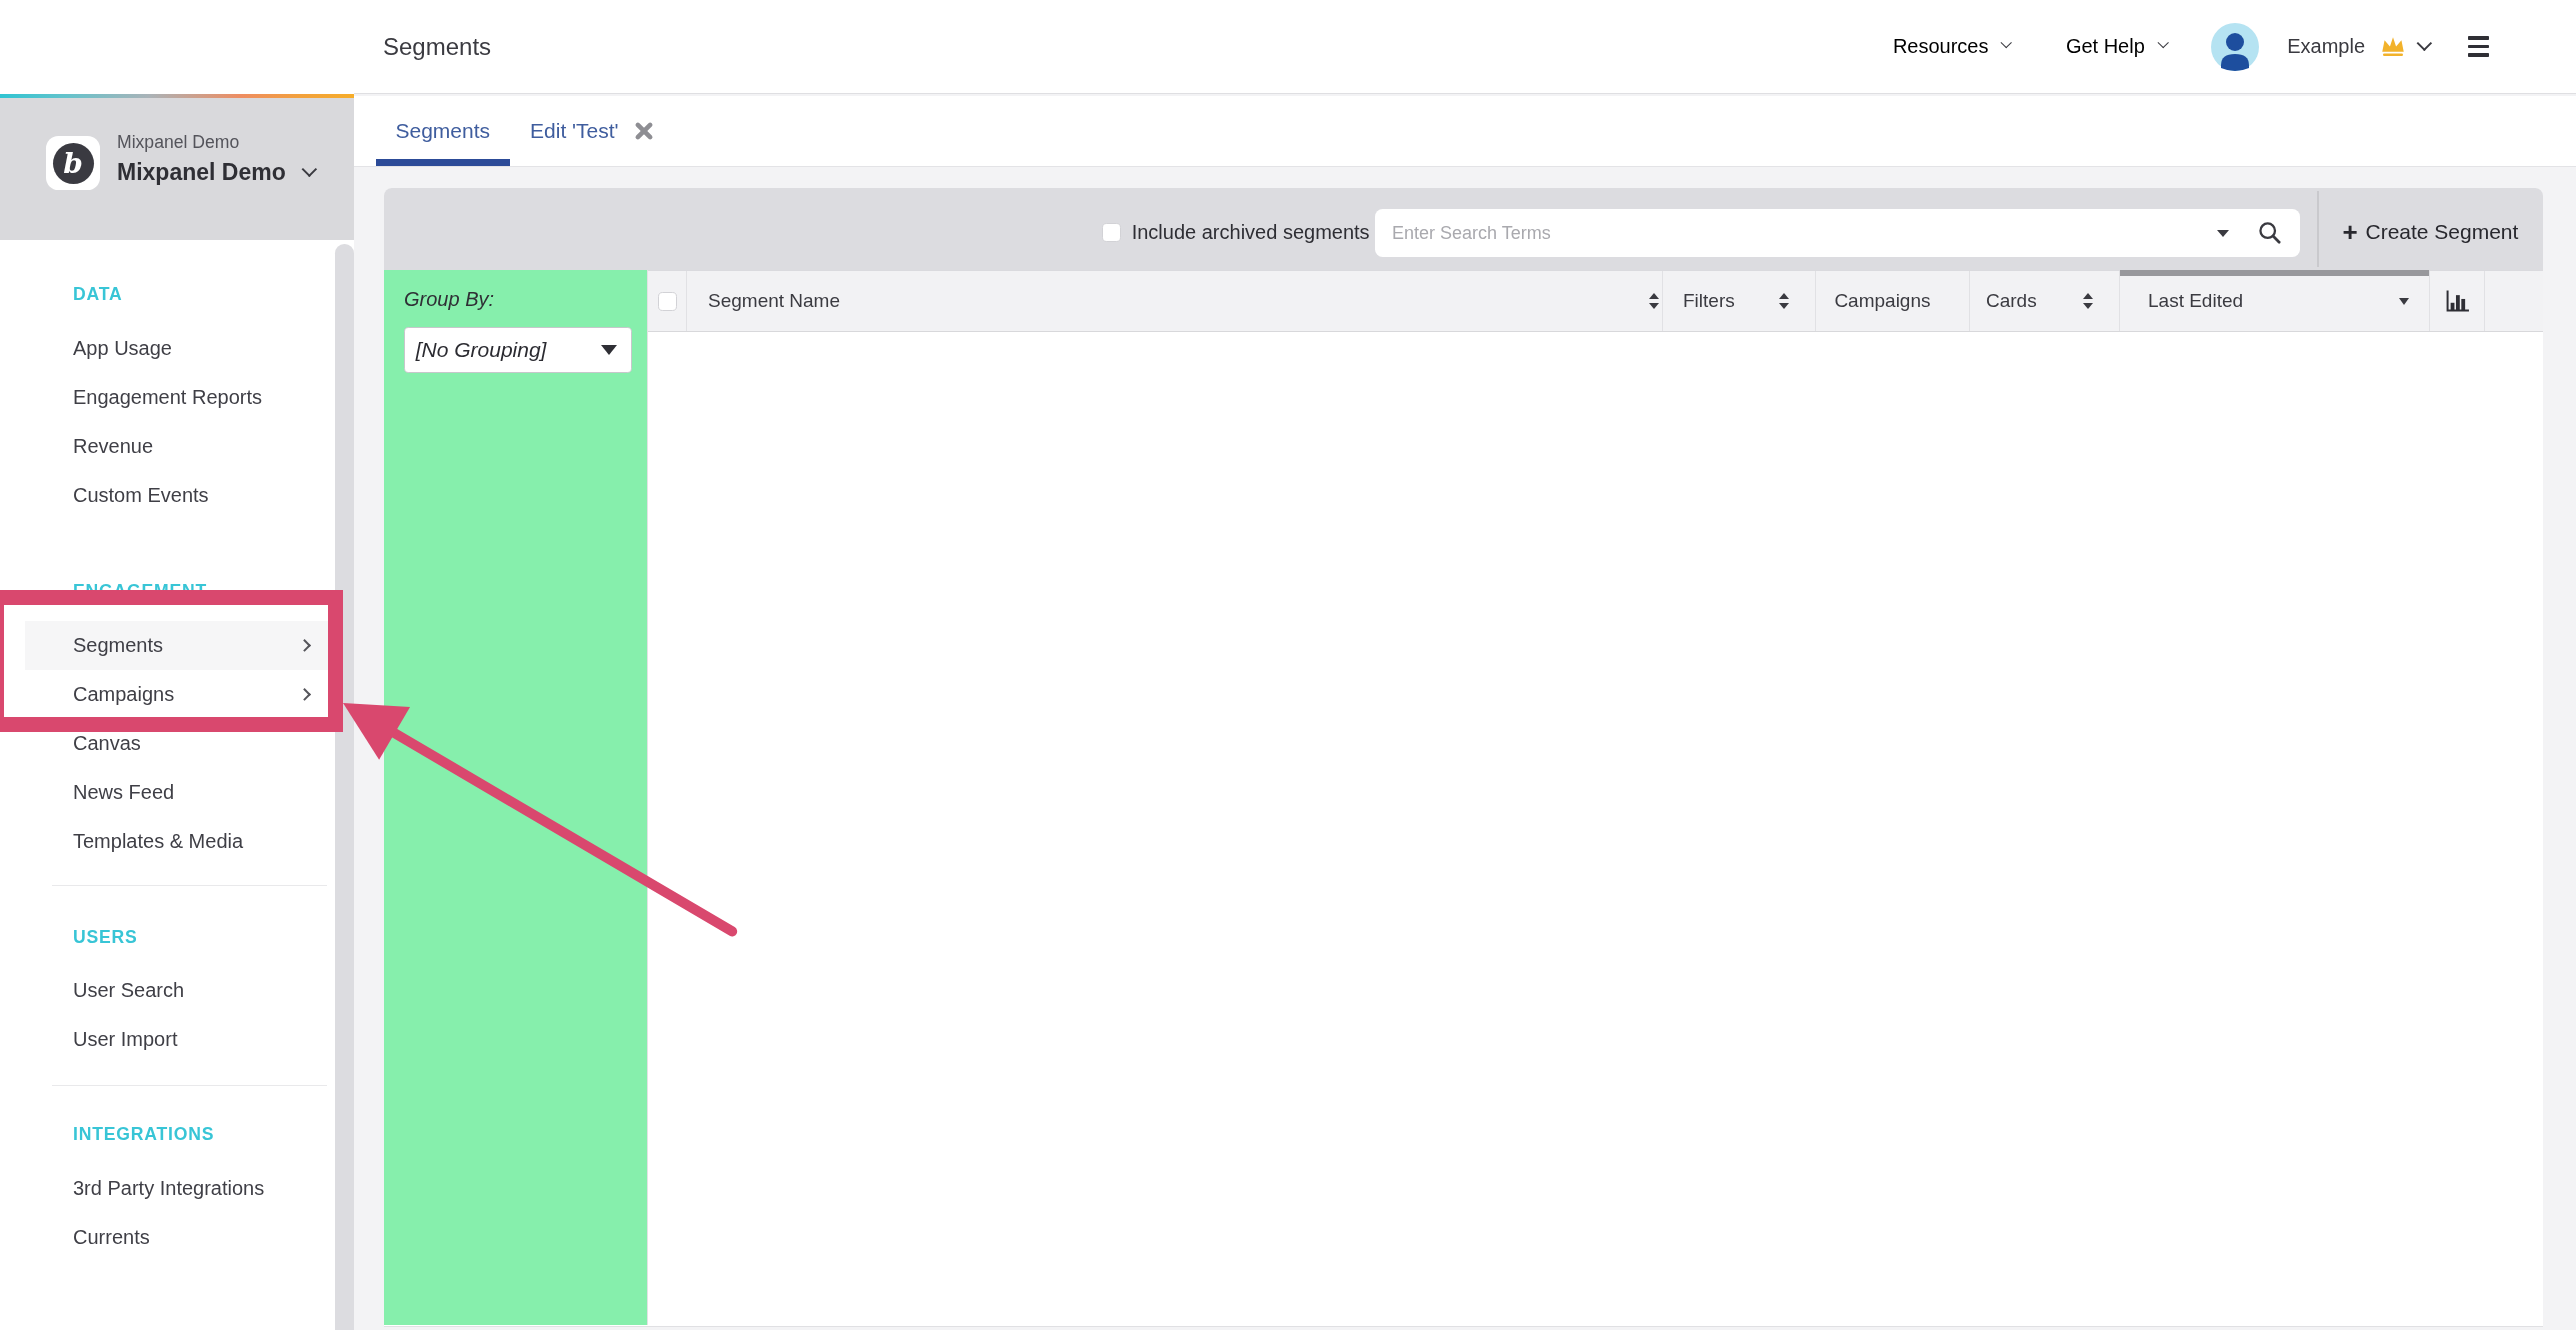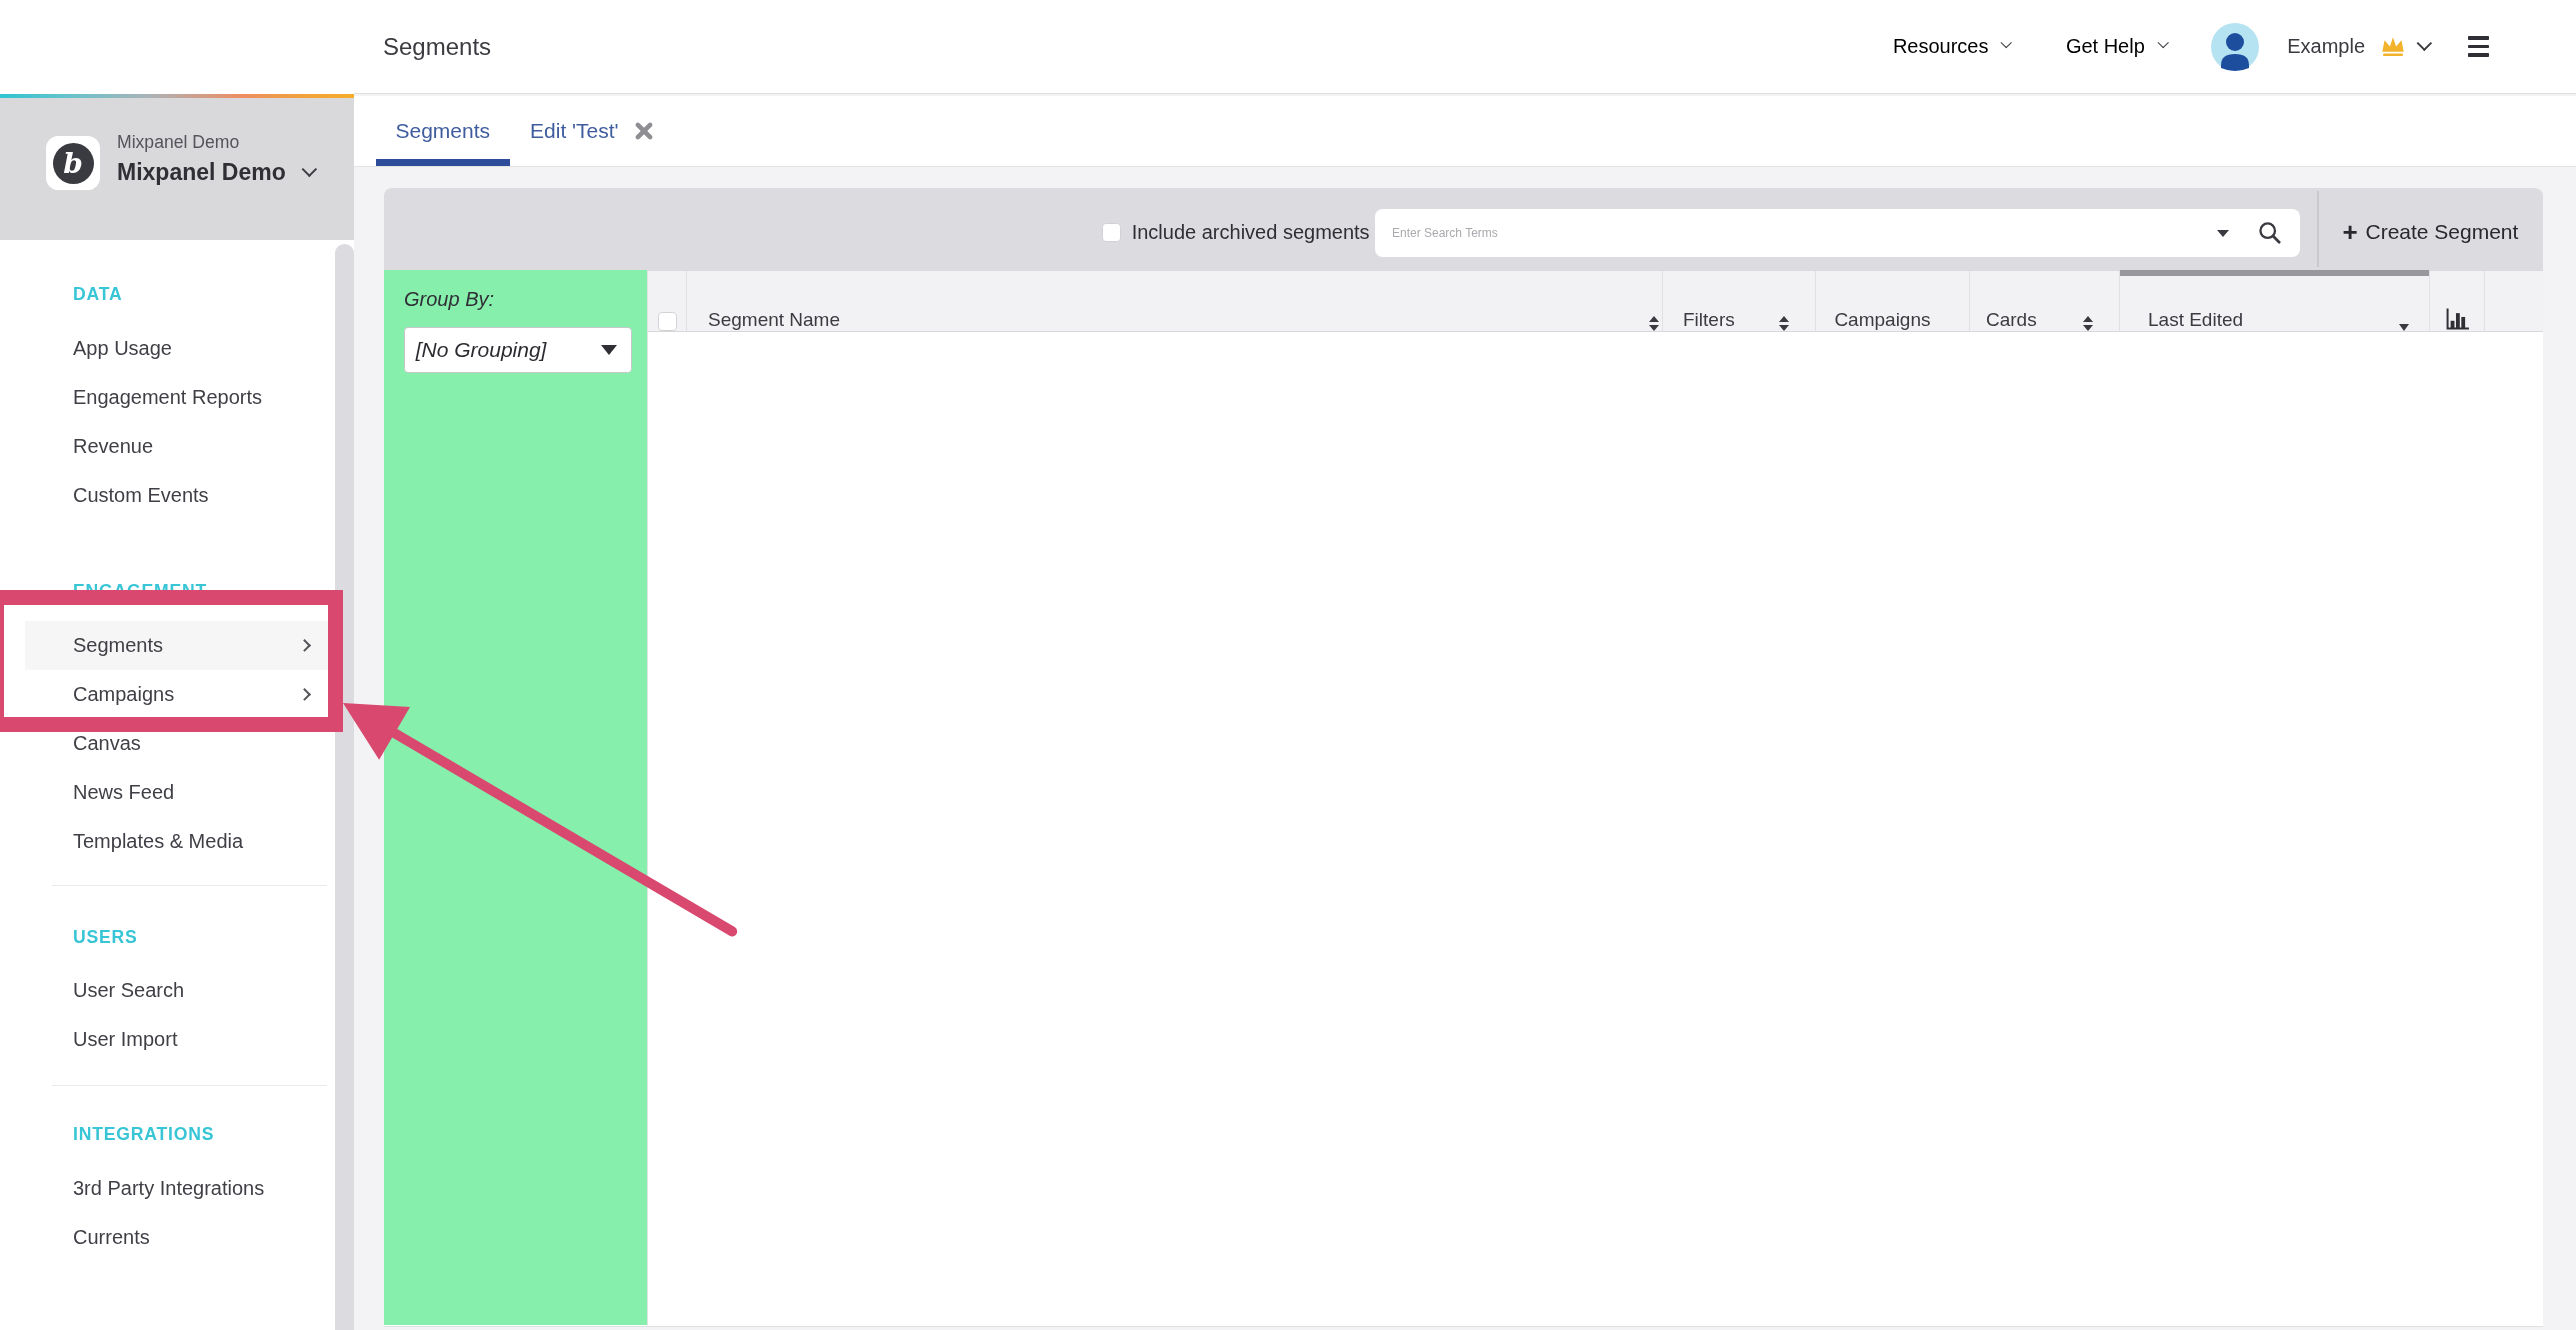--- a/index.html
+++ b/index.html
@@ -79,21 +79,21 @@
 
   .panel { position: absolute; left: 30px; top: 188px; width: 2159px; height: 1139px; background: #ffffff;
     border-radius: 7.7px 7.7px 0 0; border-bottom: 1.5px solid #e0e0e3; }
   .filterbar { position: relative; height: 82px; background: #dcdce0; border-radius: 7.7px 7.7px 0 0; }
   .archived { position: absolute; left: 718px; top: 0; height: 82px; display: flex; align-items: center;
     gap: 10.7px; padding-top: 7.7px; }
   .checkbox { width: 19px; height: 19px; background: #ffffff; border: 0.8px solid #d2d2d6; border-radius: 4.6px; }
   .archived-label { font-size: 20px; color: #2e2e34; }
   .search-box { position: absolute; left: 991px; top: 21px; width: 925px; height: 48px; background: #ffffff;
     border-radius: 7.7px; display: flex; align-items: center; padding: 0 17px; }
-  .search-input { flex: 1; border: none; outline: none; font-size: 12px; color: #3a3a40; background: transparent;
+  .search-input { flex: 1; border: none; outline: none; font-size: 18px; color: #3a3a40; background: transparent;
     font-family: "Liberation Sans", sans-serif; }
   .search-input::placeholder { color: #a9a9ae; }
   .tri-down { width: 0; height: 0; border-left: 6.1px solid transparent; border-right: 6.1px solid transparent;
     border-top: 7.7px solid #3a3a40; }
   .search-caret { margin-right: 28px; }
   .filter-divider { position: absolute; left: 1933px; top: 3.1px; bottom: 3.1px; width: 1.5px; background: #c9c9cd; }
   .create-btn { position: absolute; left: 1934px; top: 0; width: 225px; height: 82px; display: flex;
     align-items: center; justify-content: center; gap: 7.7px; padding-top: 6.1px; cursor: pointer; }
   .create-plus { font-size: 26px; font-weight: 700; color: #28282e; line-height: 1; }
   .create-label { font-size: 21px; font-weight: 500; color: #28282e; }
@@ -104,21 +104,21 @@
   .groupby-select { margin-top: 15.3px; width: 228px; height: 46px; background: #ffffff; border: 0.8px solid #c7c7cb;
     border-radius: 4.6px; display: flex; align-items: center; justify-content: space-between;
     padding: 0 14px 0 10.7px; cursor: pointer; }
   .groupby-value { font-size: 21px; font-weight: 500; color: #2b2b31; }
   .tri-select { border-left: 8.4px solid transparent; border-right: 8.4px solid transparent;
     border-top: 10.7px solid #2f2f35; width: 0; height: 0; }
 
   .table-area { flex: 1; display: flex; flex-direction: column; }
   .thead { display: flex; height: 62px; background: #f2f2f4; border-top: 1.5px solid #dadade;
     border-bottom: 0.8px solid #d8d8db; }
-  .th { position: relative; display: flex; align-items: flex-end; font-size: 19px; color: #3b3b41;
+  .th { position: relative; display: flex; align-items: center; font-size: 19px; color: #3b3b41;
     border-left: 0.8px solid #e1e1e4; }
   .th.first { border-left: none; }
   .col-cb { width: 38px; justify-content: center; }
   .col-name { flex: 1; padding-left: 21px; justify-content: space-between; }
   .col-filters { width: 153px; padding: 0 23px 0 20px; justify-content: space-between; }
   .col-campaigns { width: 154px; padding-left: 18.4px; }
   .col-cards { width: 150px; padding: 0 23px 0 16px; justify-content: space-between; }
   .col-lastedited { width: 310px; padding: 0 20px 0 28px; justify-content: space-between; }
   .col-chart { width: 55px; justify-content: center; }
   .col-extra { width: 59px; }

